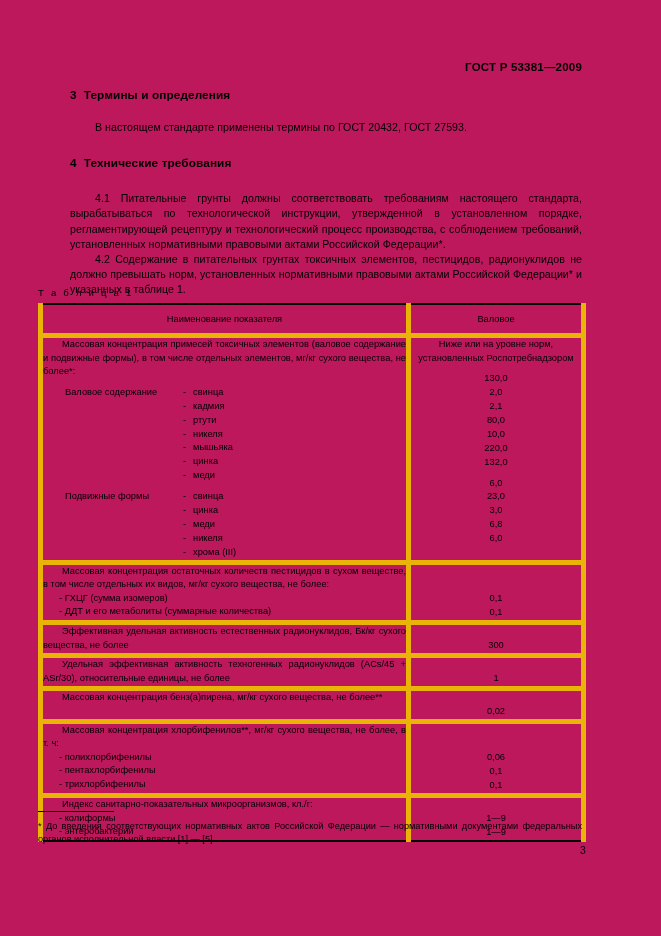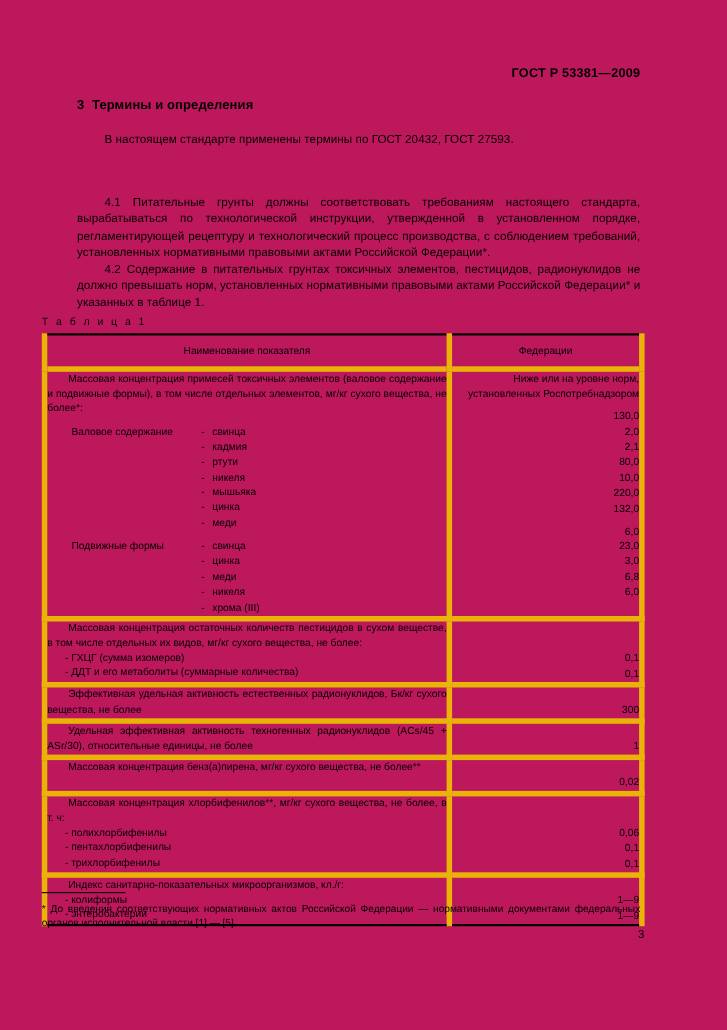--- a/index.html
+++ b/index.html
@@ -101,21 +101,21 @@
   col.c-name  { width: 368px; }
   col.c-value { width: 175px; }
 
   td.name-cell {
     padding: 6px 7px 7px 8px;
     line-height: 13.6px;
     text-align: justify;
   }
   td.value-cell {
     padding: 6px 5px 7px;
-    text-align: right;
+    text-align: center;
     line-height: 13.6px;
   }
   .ind { text-indent: 19px; }
 
   
   .sub-list { margin: 0; padding: 0; list-style: none; }
   .sub-list li { line-height: 13.6px; }
   .dash-item { padding-left: 16px; }
 
   
@@ -167,38 +167,41 @@
     <h2 class="section-heading">
       <span class="h-num">3</span><span>Термины и определения</span>
     </h2>
 
     <div class="gap-a"></div>
 
     <p class="body-text indent">В настоящем стандарте применены термины по ГОСТ 20432, ГОСТ 27593.</p>
 
     <div class="gap-b"></div>
 
+    <h2 class="section-heading">
+      <span class="h-num">4</span><span>Технические требования</span>
+    </h2>
 
     <div class="gap-c"></div>
 
     <p class="body-text indent">4.1  Питательные грунты должны соответствовать требованиям настоящего стандарта, вырабатываться по технологической инструкции, утвержденной в установленном порядке, регламентирующей рецептуру и технологический процесс производства, с соблюдением требований, установленных нормативными правовыми актами Российской Федерации*.</p>
     <p class="body-text indent">4.2  Содержание в питательных грунтах токсичных элементов, пестицидов, радионуклидов не должно превышать норм, установленных нормативными правовыми актами Российской Федерации* и указанных в таблице 1.</p>
   </div>
 
   <div class="table-caption">Т а б л и ц а  1</div>
 
   <table class="std-table">
     <colgroup>
       <col class="c-name">
       <col class="c-value">
     </colgroup>
     <thead>
       <tr>
         <th>Наименование показателя</th>
-        <th>Федерации</th>
+        <th>Валовое</th>
       </tr>
     </thead>
     <tbody>
 
       <tr>
         <td class="name-cell">
           <div class="ind">Массовая концентрация примесей токсичных элементов (валовое содержание и подвижные формы), в том числе отдельных элементов, мг/кг сухого вещества, не более*:</div>
 
           <div class="grp">
             <div class="grp-row">

